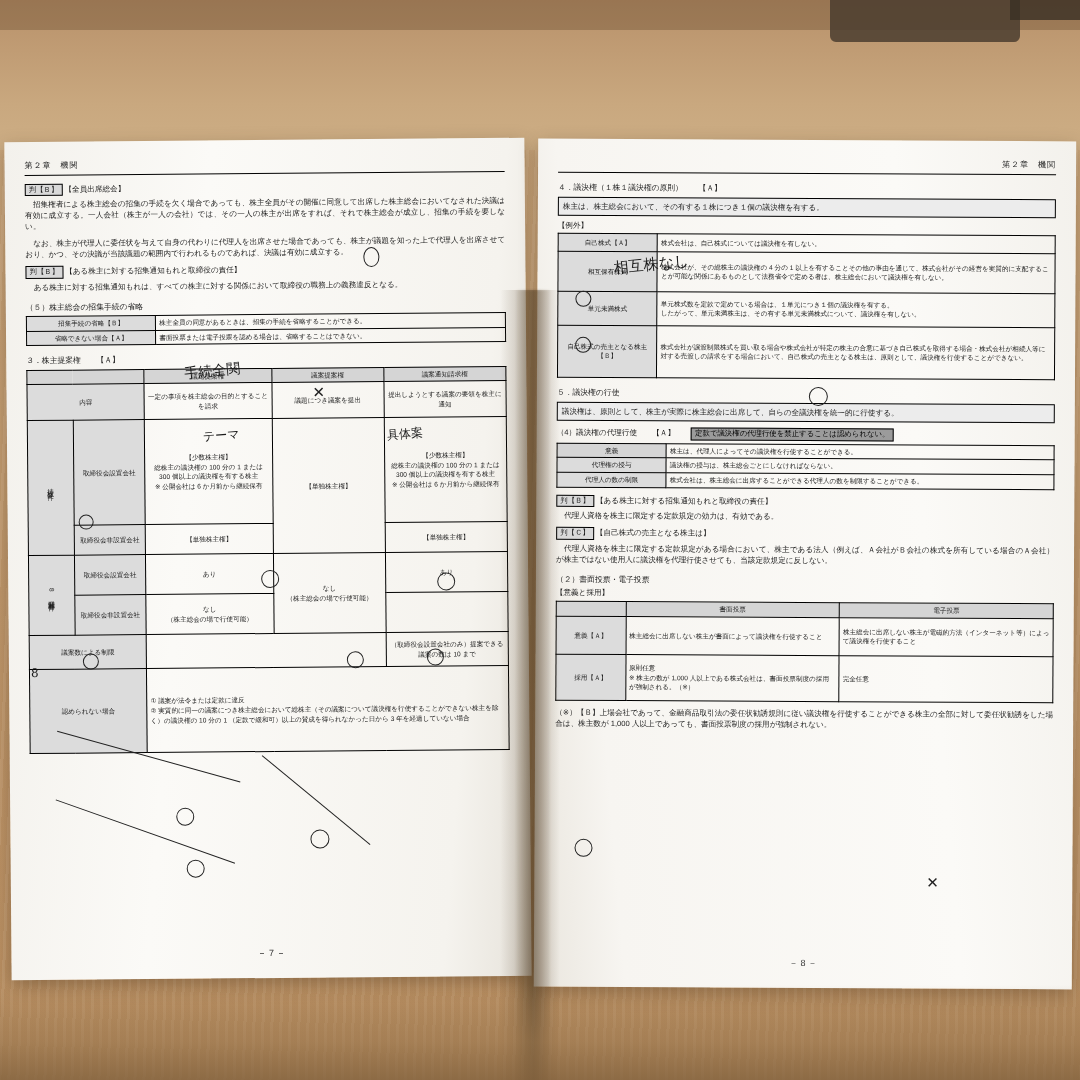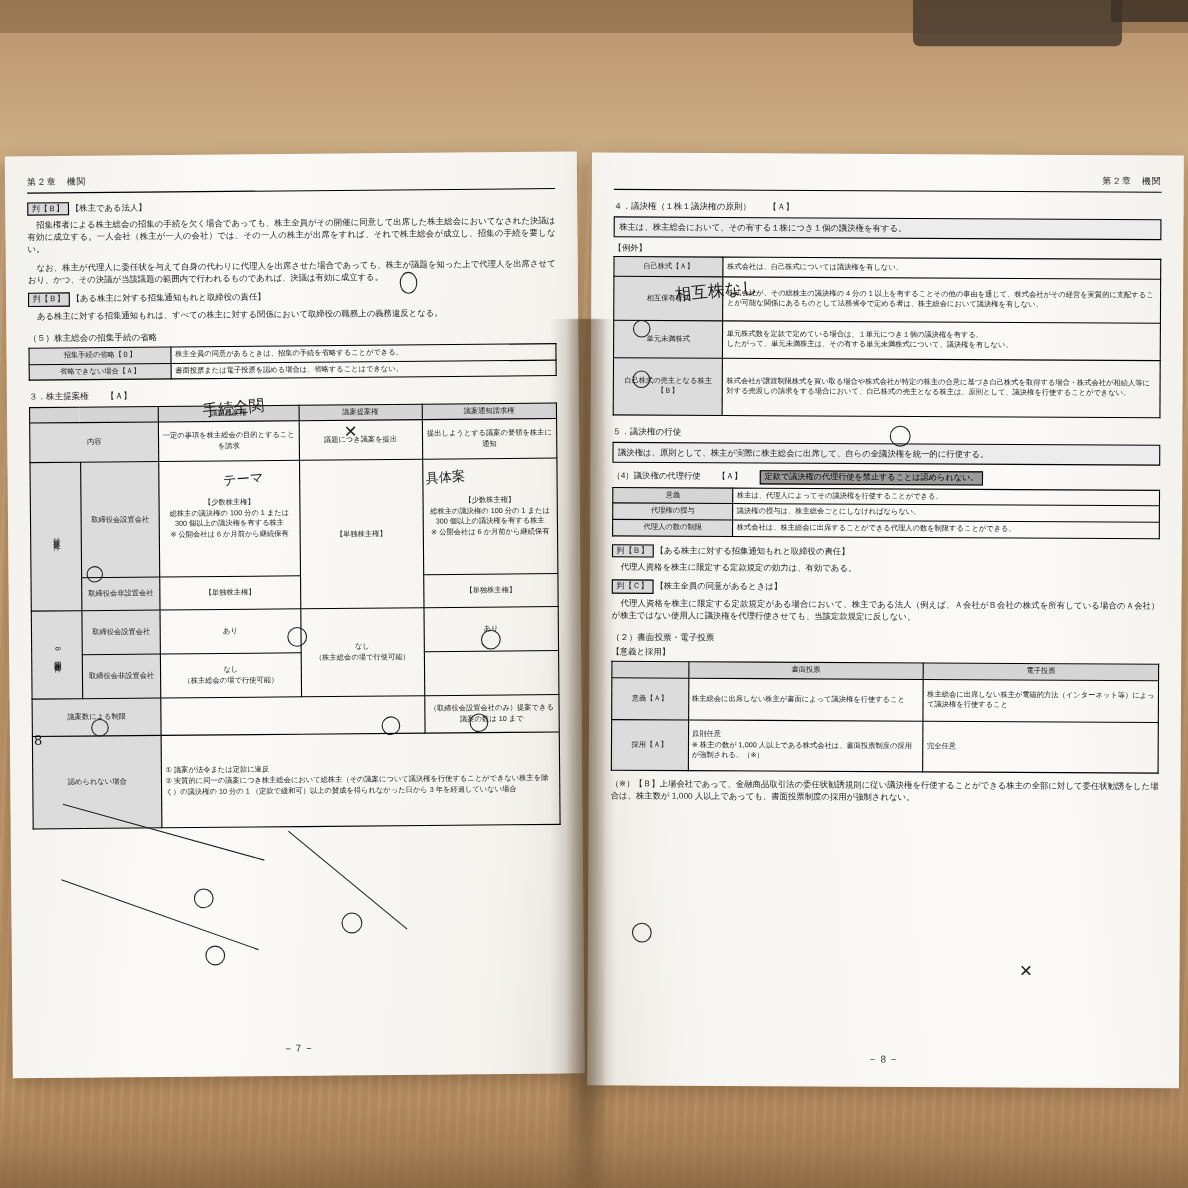--- a/index.html
+++ b/index.html
@@ -74,21 +74,21 @@
 
   <div class="book">
 
     <div class="page left">
       <div class="pgbody">
         <div class="hdr l">第２章　機関</div>
         <div class="rule"></div>
 
         <div>
           <span class="tag">判【Ｂ】</span>
-          <span>【株主である法人】</span>
+          <span>【全員出席総会】</span>
           <div class="para indent">招集権者による株主総会の招集の手続を欠く場合であっても、株主全員がその開催に同意して出席した株主総会においてなされた決議は有効に成立する。一人会社（株主が一人の会社）では、その一人の株主が出席をすれば、それで株主総会が成立し、招集の手続を要しない。</div>
           <div class="para indent">なお、株主が代理人に委任状を与えて自身の代わりに代理人を出席させた場合であっても、株主が議題を知った上で代理人を出席させており、かつ、その決議が当該議題の範囲内で行われるものであれば、決議は有効に成立する。</div>
         </div>
 
         <div>
           <span class="tag">判【Ｂ】</span>
           <span>【ある株主に対する招集通知もれと取締役の責任】</span>
           <div class="para indent">ある株主に対する招集通知もれは、すべての株主に対する関係において取締役の職務上の義務違反となる。</div>
         </div>
 
@@ -243,21 +243,21 @@
         </tbody>
           </table>
 
         <div style="margin-top:7px">
           <span class="tag">判【Ｂ】</span>
           <span>【ある株主に対する招集通知もれと取締役の責任】</span>
           <div class="para indent">代理人資格を株主に限定する定款規定の効力は、有効である。</div>
         </div>
         <div>
           <span class="tag">判【Ｃ】</span>
-          <span>【株主全員の同意があるときは】</span>
+          <span>【自己株式の売主となる株主は】</span>
           <div class="para indent">代理人資格を株主に限定する定款規定がある場合において、株主である法人（例えば、Ａ会社がＢ会社の株式を所有している場合のＡ会社）が株主ではない使用人に議決権を代理行使させても、当該定款規定に反しない。</div>
         </div>
 
         <div class="sec">（２）書面投票・電子投票</div>
         <div style="margin-top:2px">【意義と採用】</div>
 
         <table style="margin-top:3px;">
           <tbody>
               <tr>
             <th style="width:14%"></th>

